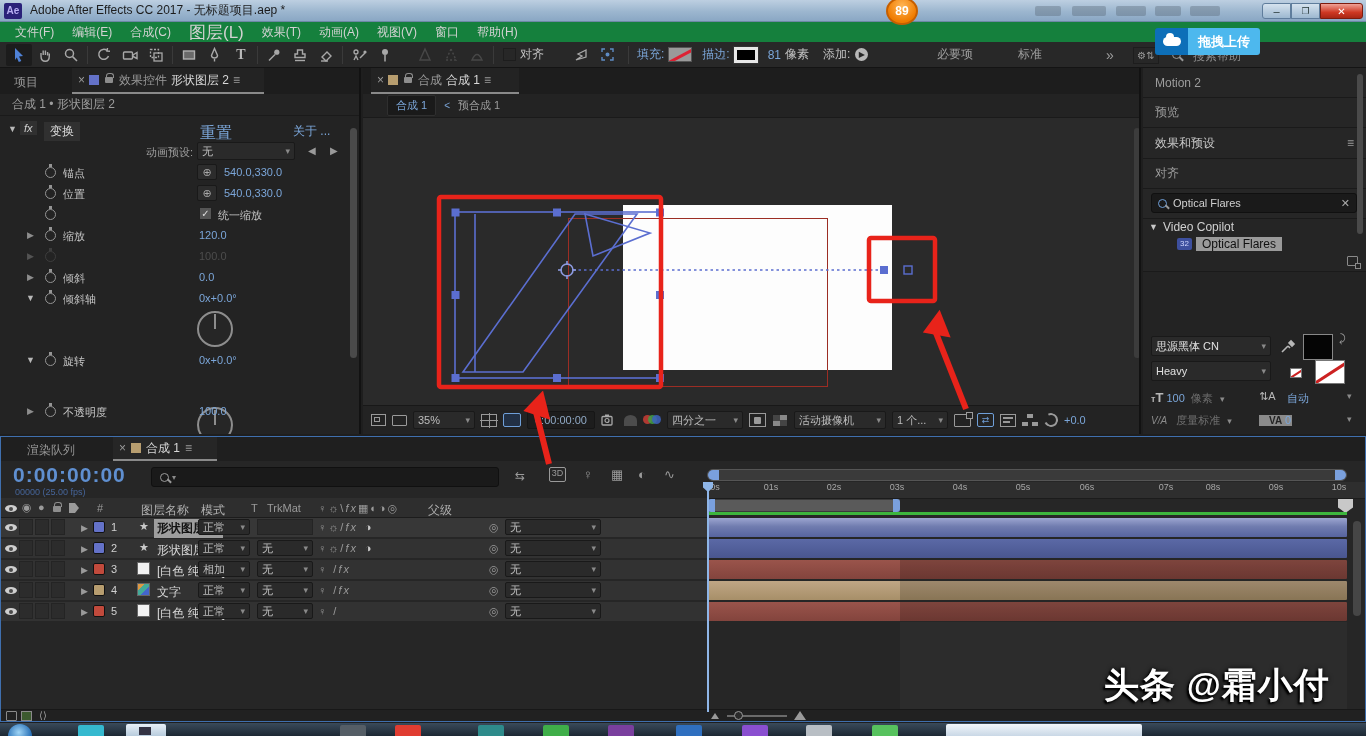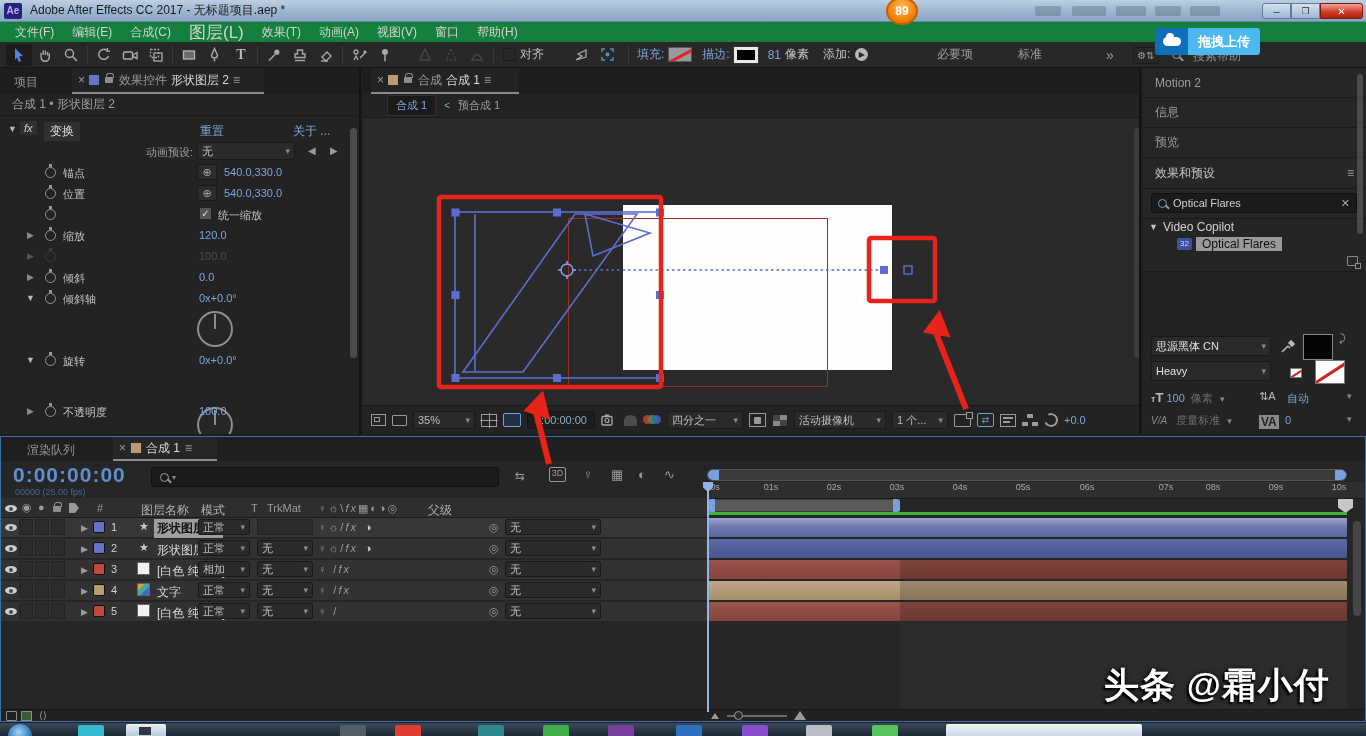--- a/index.html
+++ b/index.html
@@ -237,21 +237,21 @@
       </div>
     </div>
     <div class="abs" style="left:0;top:26px;width:361px;height:22px;border-bottom:1px solid #1a1a1a;display:flex;align-items:center;padding-left:12px">
       <span style="color:#9d9d9d;font-size:12px">合成 1 • 形状图层 2</span>
     </div>
 
     <div class="abs" style="left:0;top:52px;width:361px;height:20px">
       <span style="position:absolute;left:8px;top:4px;color:#b8b8b8;font-size:9px">▼</span>
       <span style="position:absolute;left:20px;top:1px;background:#303030;padding:1px 4px;color:#cfcfcf" class="it"><span>fx</span></span>
       <span style="position:absolute;left:44px;top:2px;background:#303030;padding:1px 6px;color:#dcdcdc;font-size:12px">变换</span>
-      <span class="bl" style="position:absolute;left:200px;top:3px;font-size:12px">重置</span>
+      <span class="bl" style="position:absolute;left:200px;top:3px;font-size:16px">重置</span>
       <span class="bl" style="position:absolute;left:293px;top:3px;font-size:12px">关于 ...</span>
     </div>
 
     <div class="abs" style="left:0;top:74px;width:361px;height:20px">
       <span style="position:absolute;right:168px;top:3px;color:#9d9d9d">动画预设:</span>
       <div class="dd" style="position:absolute;left:197px;top:0;width:98px;height:18px">
           <span>无</span>
           <span class="car">▾</span>
         </div>
       <span style="position:absolute;left:308px;top:3px;color:#9a9a9a;font-size:10px">◀</span>
@@ -440,23 +440,20 @@
     </div>
 
     <div class="abs" style="left:771px;top:60px;width:6px;height:230px;background:#3c3c3c;border-radius:3px"></div>
   </div>
 
   <div class="abs" style="left:1143px;top:68px;width:223px;height:366px;background:#232323;overflow:hidden">
     <div class="phdr" style="height:30px">
         <span>Motion 2</span>
       </div>
     <div class="phdr" style="height:30px">
-        <span>信息</span>
-      </div>
-    <div class="phdr" style="height:30px">
         <span>预览</span>
       </div>
     <div class="phdr" style="height:31px;justify-content:space-between;color:#c8c8c8">
       <span>效果和预设</span>
         <span class="hamb">≡</span>
     </div>
 
     <div class="abs" style="left:8px;top:125px;width:206px;height:20px;background:#1a1a1a;border:1px solid #101010;border-radius:3px;display:flex;align-items:center;padding:0 6px;gap:6px">
       <span class="mag" style="border-color:#6f9fd8"></span>
       <span style="color:#d0d0d0;flex:1">Optical Flares</span>
@@ -512,21 +509,21 @@
       <span class="dim" style="margin-left:3px"><span>像素</span></span>
       <span style="color:#8a8a8a;font-size:9px;margin-left:4px">▾</span>
       <span style="position:absolute;left:108px;top:0;color:#b8b8b8;font-size:11px">⇅A</span>
       <span class="bl" style="position:absolute;left:136px;top:1px"><span>自动</span></span>
       <span style="position:absolute;left:196px;top:1px;color:#8a8a8a;font-size:9px">▾</span>
     </div>
     <div class="abs" style="left:8px;top:345px;width:210px;height:20px">
       <span style="color:#8a8a8a;font-size:10px;font-style:italic">V/A</span>
       <span class="dim" style="margin-left:6px"><span>度量标准</span></span>
       <span style="color:#8a8a8a;font-size:9px;margin-left:4px">▾</span>
-      <span style="position:absolute;left:108px;top:2px;background:#8a8a8a;color:#232323;font-size:12px;padding:0 2px;font-weight:bold">VA</span>
+      <span style="position:absolute;left:108px;top:2px;background:#8a8a8a;color:#232323;font-size:10px;padding:0 10px;font-weight:bold">VA</span>
       <span class="bl" style="position:absolute;left:134px;top:1px"><span>0</span></span>
       <span style="position:absolute;left:196px;top:1px;color:#8a8a8a;font-size:9px">▾</span>
     </div>
     <div class="abs" style="left:214px;top:6px;width:6px;height:160px;background:#4a4a4a;border-radius:3px"></div>
   </div>
 
   <div class="abs" style="left:0;top:436px;width:1366px;height:286px;background:#262626;border:1px solid #3f6fae;overflow:hidden">
 
     <div class="abs" style="left:0;top:0;width:1364px;height:24px;background:#1f1f1f">
       <span style="position:absolute;left:26px;top:5px;color:#969696;font-size:12px">渲染队列</span>

